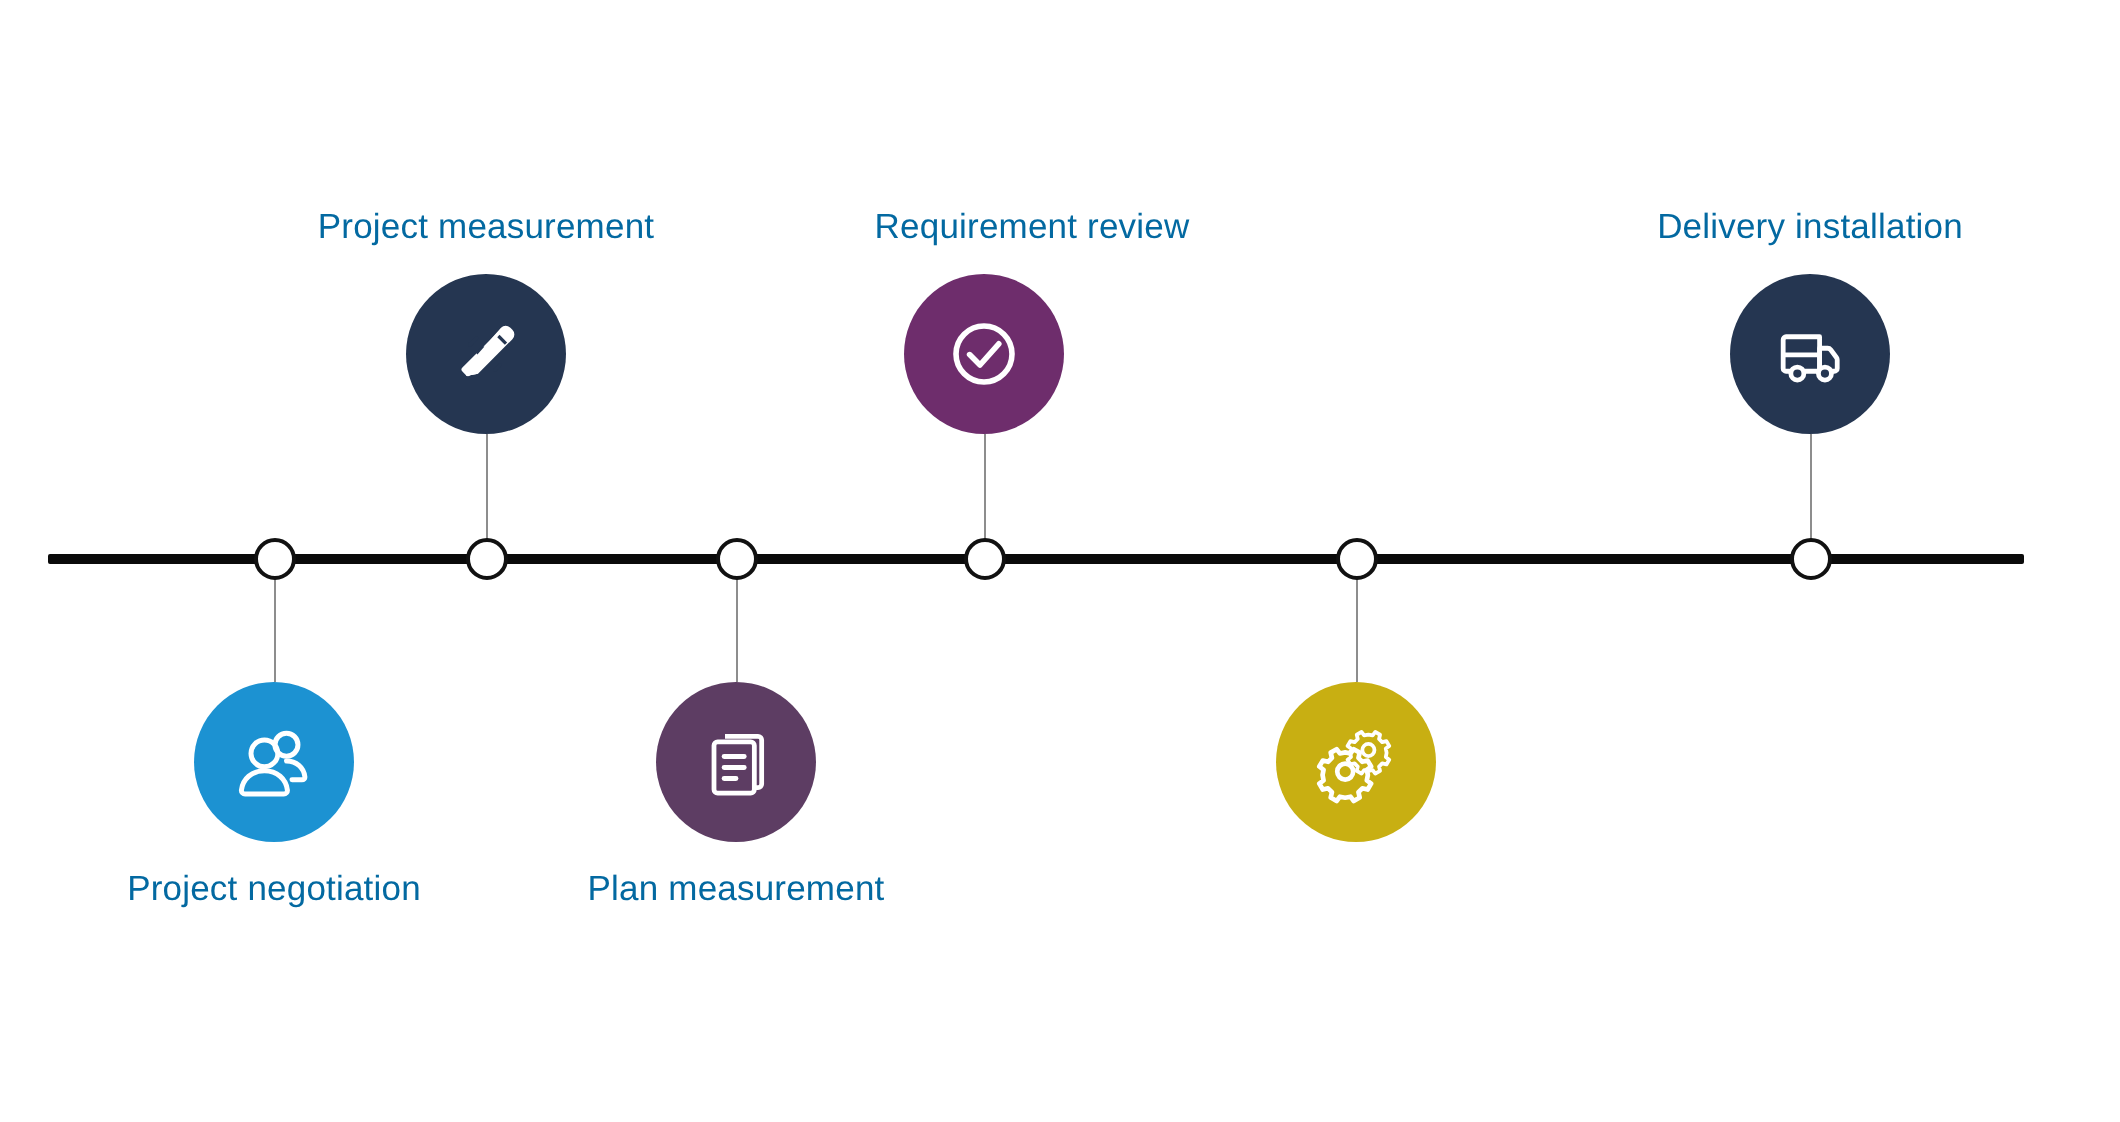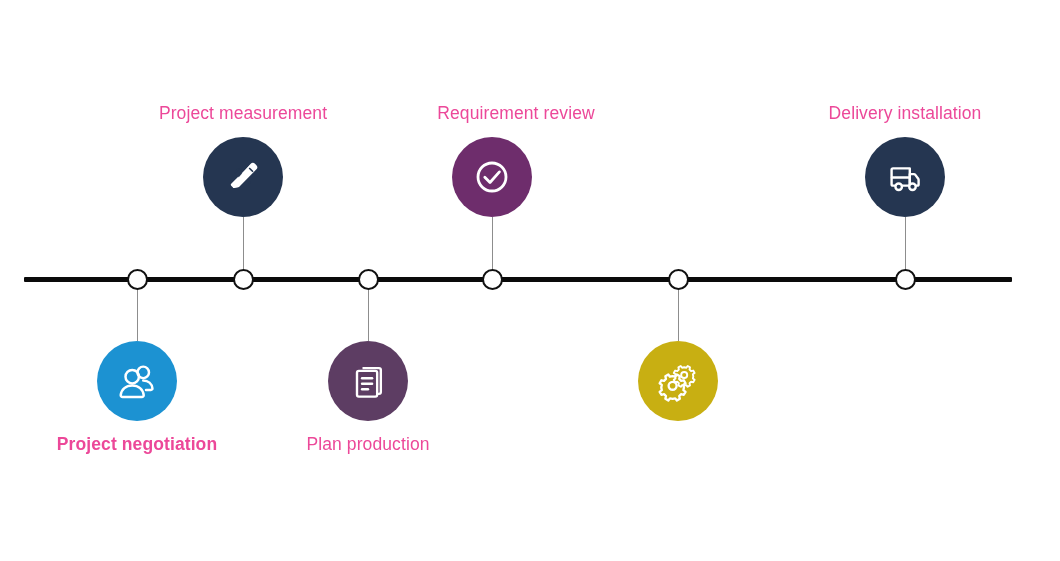--- a/index.html
+++ b/index.html
@@ -58,21 +58,21 @@
     z-index: 4;
   }
   .disc svg {
     display: block;
   }
 
   
   .label {
     position: absolute;
     font-size: 17.5px;
-    color: #ec4899;
+    color: #0369a1;
     white-space: nowrap;
     letter-spacing: 0.1px;
     text-align: right;
     transform: translateX(-50%);
     line-height: 1.2;
   }
 </style>
 </head>
 <body>
 
@@ -85,21 +85,21 @@
   <div class="disc" style="left:97px; top:341px; background:#1C92D2;">
     <span>
       <svg width="46" height="46" viewBox="0 0 48 48" fill="none" stroke="#ffffff" stroke-width="2.6" stroke-linecap="round" stroke-linejoin="round">
         <circle cx="30.5" cy="15" r="6"></circle>
         <path d="M30.5 23.5c5.2 0 9 3.4 9.6 8.2 .1 .9-.6 1.6-1.5 1.6h-5.2"></path>
         <circle cx="19" cy="19.5" r="7"></circle>
         <path d="M19 28.6c-6.6 0-11.3 4.2-12 10.1-.1 1.1 .8 2 1.9 2h20.2c1.1 0 2-.9 1.9-2-.7-5.9-5.4-10.1-12-10.1z"></path>
       </svg>
     </span>
   </div>
-  <div class="label" style="left:137px; top:434px;font-weight:bold;">Project negotiation</div>
+  <div class="label" style="left:137px; top:434px;">Project negotiation</div>
 
   <div class="stem" style="left:243px; top:217px; height:62px;"></div>
   <div class="node" style="left:232.5px; top:268.5px;"></div>
   <div class="disc" style="left:203px; top:137px; background:#253651;">
     <span>
       <svg width="48" height="48" viewBox="0 0 48 48">
         <g fill="#ffffff">
 
           <path d="M12.2 14.0 L14.0 12.2 a1.4 1.4 0 0 1 2.0 0 L34.6 30.8 a1.4 1.4 0 0 1 0 2.0
                    L32.8 34.6 a1.4 1.4 0 0 1 -2.0 0 L12.2 16.0 a1.4 1.4 0 0 1 0 -2.0 Z" transform="rotate(-90 23.4 23.4)"></path>
@@ -128,21 +128,21 @@
       <svg width="44" height="44" viewBox="0 0 48 48" fill="none" stroke="#ffffff" stroke-width="2.6" stroke-linejoin="round">
         <path d="M18 10 h18 a2 2 0 0 1 2 2 v24 a2 2 0 0 1 -2 2 h-2"></path>
         <path d="M14 13 h18 a2 2 0 0 1 2 2 v24 a2 2 0 0 1 -2 2 h-18 a2 2 0 0 1 -2 -2
                  v-24 a2 2 0 0 1 2 -2 z" fill="#5D3D63"></path>
         <line x1="17.5" y1="21" x2="28.5" y2="21" stroke-linecap="round"></line>
         <line x1="17.5" y1="27" x2="28.5" y2="27" stroke-linecap="round"></line>
         <line x1="17.5" y1="33" x2="24" y2="33" stroke-linecap="round"></line>
       </svg>
     </span>
   </div>
-  <div class="label" style="left:368px; top:434px;">Plan production</div>
+  <div class="label" style="left:368px; top:434px;">Plan measurement</div>
 
   <div class="stem" style="left:492px; top:217px; height:62px;"></div>
   <div class="node" style="left:481.5px; top:268.5px;"></div>
   <div class="disc" style="left:452px; top:137px; background:#6E2D6C;">
     <span>
       <svg width="48" height="48" viewBox="0 0 48 48" fill="none" stroke="#ffffff" stroke-width="2.8" stroke-linecap="round" stroke-linejoin="round">
         <circle cx="24" cy="24" r="14"></circle>
         <path d="M16.8 24.3 l5.2 5.2 9.4 -10.6"></path>
       </svg>
     </span>

